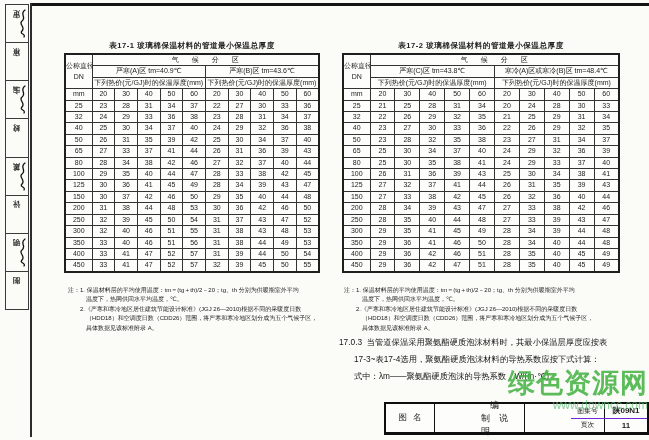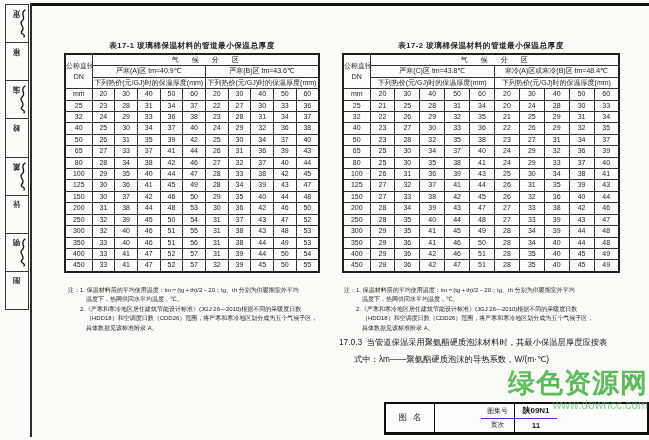--- a/index.html
+++ b/index.html
@@ -616,25 +616,27 @@
 <div class="notes" id="n2">
     <div class="note-line">注：1. 保温材料层的平均使用温度：tm＝(tg＋th)/2－20；tg、th 分别为供暖期室外平均</div>
     <div class="note-line">　　　温度下，热网供回水平均温度，℃。</div>
     <div class="note-line">　　2.《严寒和寒冷地区居住建筑节能设计标准》(JGJ 26—2010)根据不同的采暖度日数</div>
     <div class="note-line">　　　（HDD18）和空调度日数（CDD26）范围，将严寒和寒冷地区划分成为五个气候子区，</div>
     <div class="note-line">　　　具体数据见该标准附录 A。</div>
   </div>
 
 <div class="section">
   <div><span>17.0.3</span>&nbsp;&nbsp;<span>当管道保温采用聚氨酯硬质泡沫材料时，其最小保温层厚度应按表</span></div>
+  <div class="sec-line2">17-3~表17-4选用，聚氨酯硬质泡沫材料的导热系数应按下式计算：</div>
   <div class="sec-where">式中：λm——聚氨酯硬质泡沫的导热系数，W/(m·℃)</div>
 </div>
 
 <div class="tblock">
   <div class="tb-name-label">图名</div>
+  <div class="tb-name-value">编制说明</div>
   <div class="tb-right">
     <div class="tb-row">
       <div class="tb-cell-label">图集号</div>
       <div class="tb-cell-value">陕09N1</div>
     </div>
     <div class="tb-row">
       <div class="tb-cell-label">页次</div>
       <div class="tb-cell-value">11</div>
     </div>
   </div>

